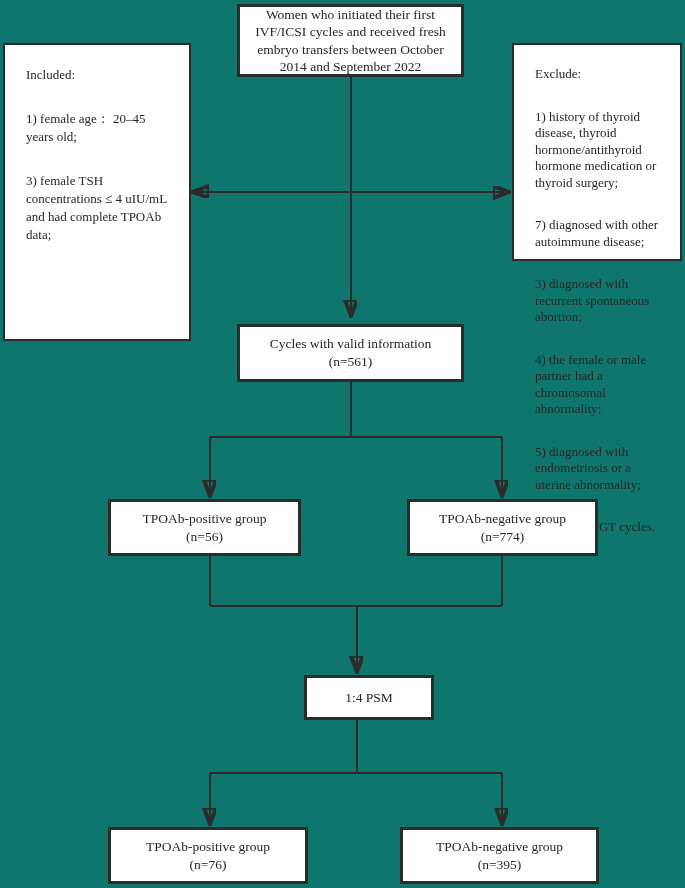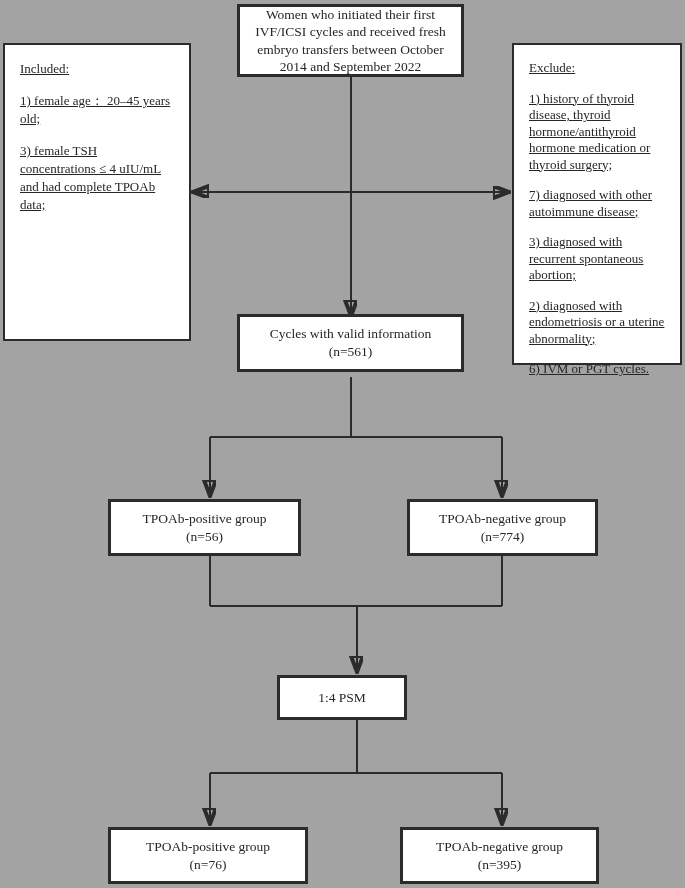--- a/index.html
+++ b/index.html
@@ -4,21 +4,21 @@
 <style>
   html, body {
     margin: 0;
     padding: 0;
     background: #ffffff;
   }
   #canvas {
     position: relative;
     width: 685px;
     height: 888px;
-    background: #a3a3a3;
+    background: #0f766e;
     font-family: "Liberation Serif", "DejaVu Serif", serif;
     color: #262626;
     overflow: hidden;
   }
   #connectors {
     position: absolute;
     left: 0;
     top: 0;
     width: 685px;
     height: 888px;
@@ -50,28 +50,28 @@
   .box-criteria {
     border-width: 2px;
     align-items: flex-start;
     justify-content: flex-start;
     text-align: left;
     padding: 8px 8px;
     font-size: 13px;
     line-height: 1.38;
   }
   .box-included { left: 3px;   top: 43px; width: 188px; height: 298px; }
-  .box-excluded { left: 512px; top: 43px; width: 170px; height: 322px; line-height: 1.27; }
-  .box-valid    { left: 237px; top: 314px; width: 227px; height: 58px; }
+  .box-excluded { left: 512px; top: 43px; width: 170px; height: 218px; line-height: 1.27; }
+  .box-valid    { left: 237px; top: 324px; width: 227px; height: 58px; }
   .box-grp-pos1 { left: 108px; top: 499px; width: 193px; height: 57px; }
   .box-grp-neg1 { left: 407px; top: 499px; width: 191px; height: 57px; }
-  .box-psm      { left: 277px; top: 675px; width: 130px; height: 45px; }
+  .box-psm      { left: 304px; top: 675px; width: 130px; height: 45px; }
   .box-grp-pos2 { left: 108px; top: 827px; width: 200px; height: 57px; }
   .box-grp-neg2 { left: 400px; top: 827px; width: 199px; height: 57px; }
-  .criteria-item { margin: 7px; text-decoration: underline; }
+  .criteria-item { margin: 13px; }
 </style>
 </head>
 <body>
 
 <div id="canvas">
 
   <svg id="connectors" viewBox="0 0 685 888" xmlns="http://www.w3.org/2000/svg">
     <defs>
       <marker id="arrow" markerWidth="9" markerHeight="8" refX="7.5" refY="3" orient="auto-start-reverse" markerUnits="strokeWidth">
         <path d="M0,0 L8,3 L0,6 Z" fill="#2b2b2b" stroke="none"></path>
@@ -102,21 +102,22 @@
     <div class="criteria-item">Included:</div>
     <div class="criteria-item">1) female age： 20–45 years old;</div>
     <div class="criteria-item">3) female TSH concentrations ≤ 4 uIU/mL and had complete TPOAb data;</div>
   </div>
 
   <div class="box box-criteria box-excluded">
     <div class="criteria-item">Exclude:</div>
     <div class="criteria-item">1) history of thyroid disease, thyroid hormone/antithyroid hormone medication or thyroid surgery;</div>
     <div class="criteria-item">7) diagnosed with other autoimmune disease;</div>
     <div class="criteria-item">3) diagnosed with recurrent spontaneous abortion;</div>
-    <div class="criteria-item">2) diagnosed with endometriosis or a uterine abnormality;</div>
+    <div class="criteria-item">4) the female or male partner had a chromosomal abnormality;</div>
+    <div class="criteria-item">5) diagnosed with endometriosis or a uterine abnormality;</div>
     <div class="criteria-item">6) IVM or PGT cycles.</div>
   </div>
 
   <div class="box box-valid">
     <div>Cycles with valid information</div>
     <div>(n=561)</div>
   </div>
 
   <div class="box box-grp-pos1">
     <div>TPOAb-positive group</div>

